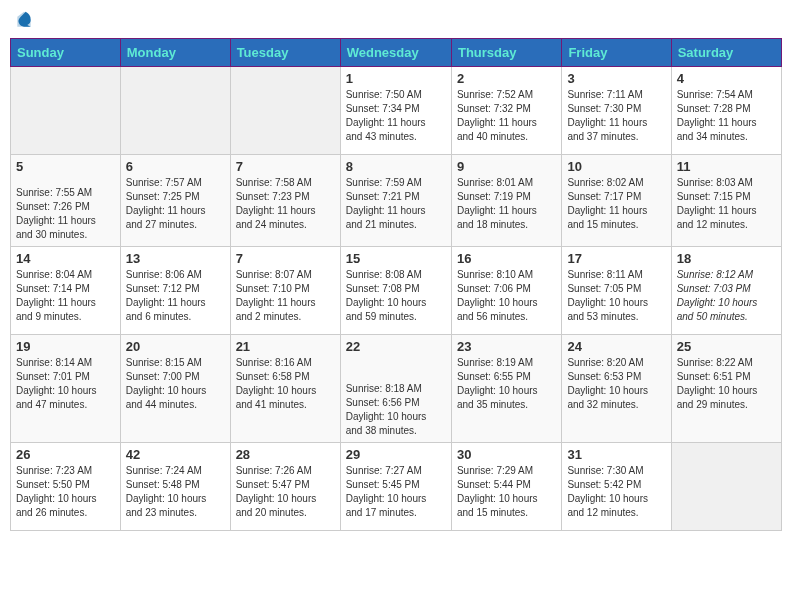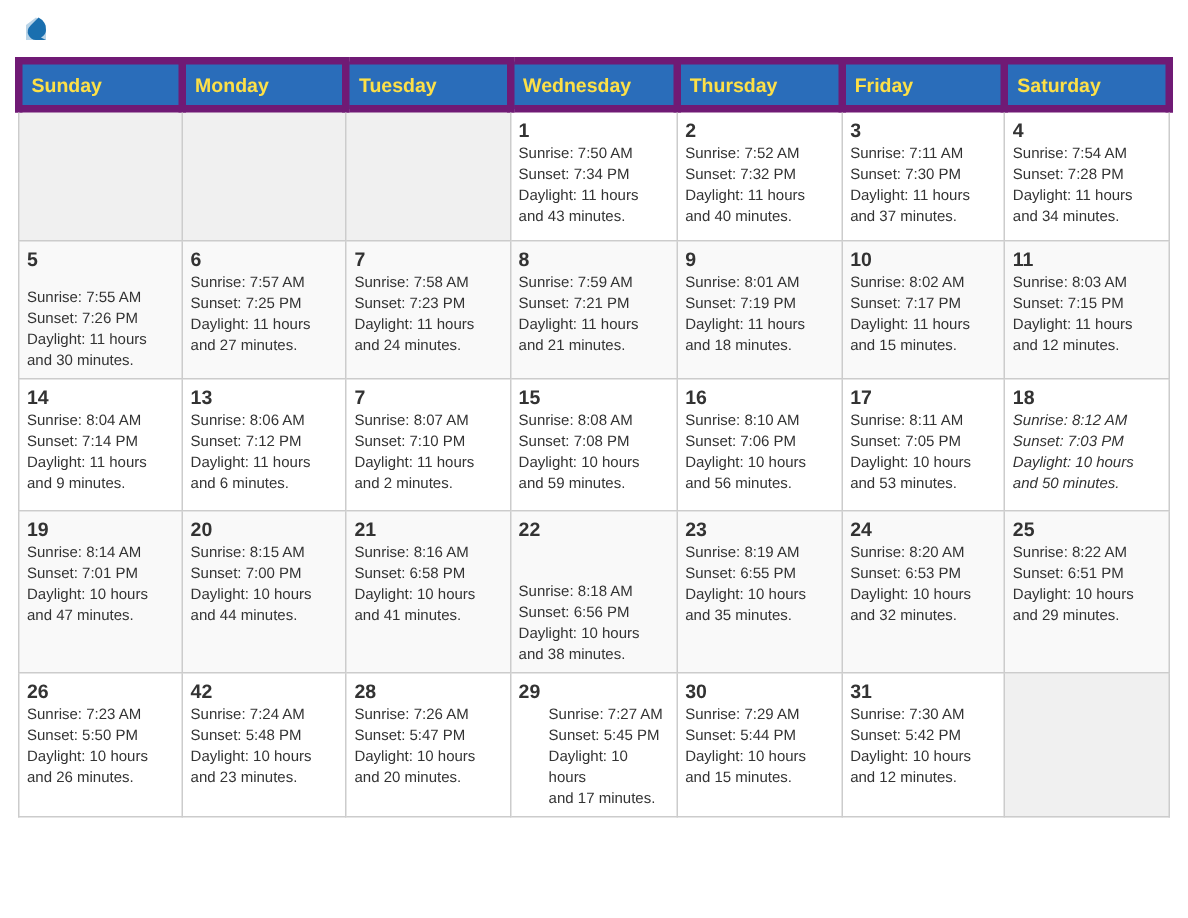--- a/index.html
+++ b/index.html
@@ -47,26 +47,26 @@
       color: #555;
       margin-top: 2px;
     }
     .calendar {
       width: 100%;
       border-collapse: collapse;
       border: 1px solid #ccc;
     }
     .calendar th {
       background: #2a6dba;
-      color: #fde047;
+      color: #5eead4;
       text-align: left;
       padding: 6px 6px;
       font-size: 13px;
       font-weight: bold;
-      border: 5px solid #701a75;
+      border: 1px solid #701a75;
     }
     .calendar td {
       vertical-align: top;
       padding: 4px 5px;
       border: 1px solid #ccc;
       width: 113px;
       height: 88px;
       background: #fff;
     }
     .calendar tr:nth-child(even) td {
@@ -323,21 +323,21 @@
         </td>
         <td>
           <div class="day-number">28</div>
           <div class="day-info" style="white-space: pre-line;">Sunrise: 7:26 AM
 Sunset: 5:47 PM
 Daylight: 10 hours
 and 20 minutes.</div>
         </td>
         <td>
           <div class="day-number">29</div>
-          <div class="day-info" style="white-space: pre-line; margin-left: 20px;">Sunrise: 7:27 AM
+          <div class="day-info" style="white-space: pre-line;">Sunrise: 7:27 AM
 Sunset: 5:45 PM
 Daylight: 10 hours
 and 17 minutes.</div>
         </td>
         <td>
           <div class="day-number">30</div>
           <div class="day-info" style="white-space: pre-line;">Sunrise: 7:29 AM
 Sunset: 5:44 PM
 Daylight: 10 hours
 and 15 minutes.</div>

